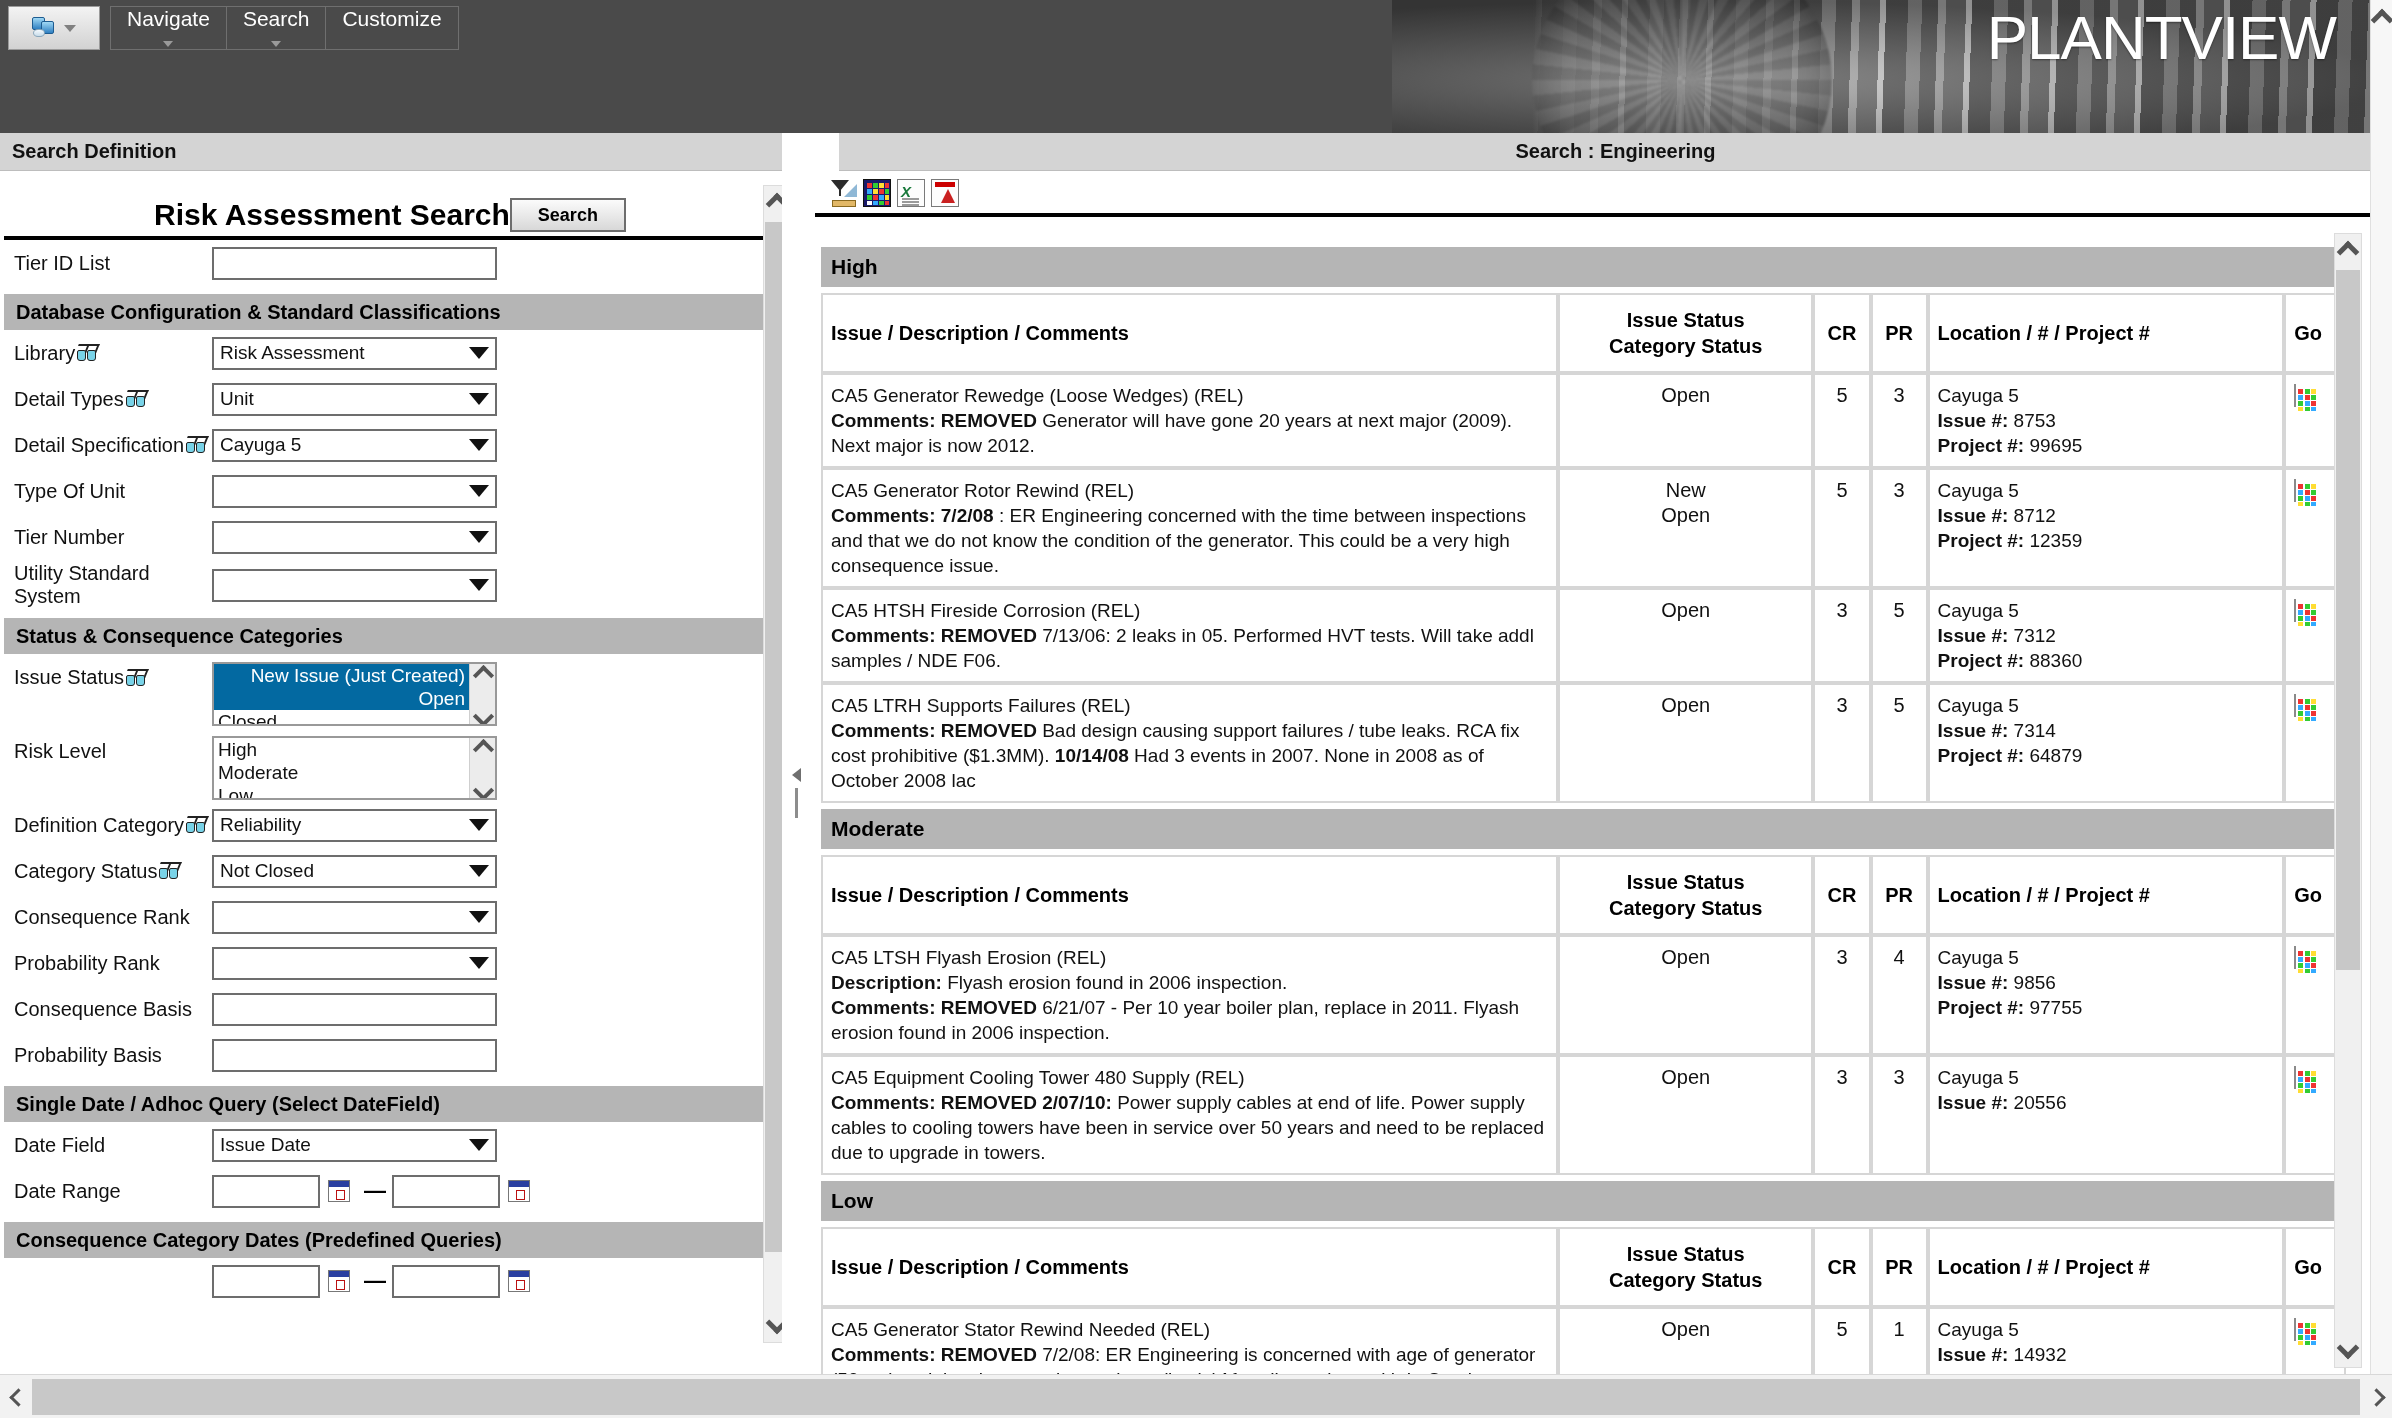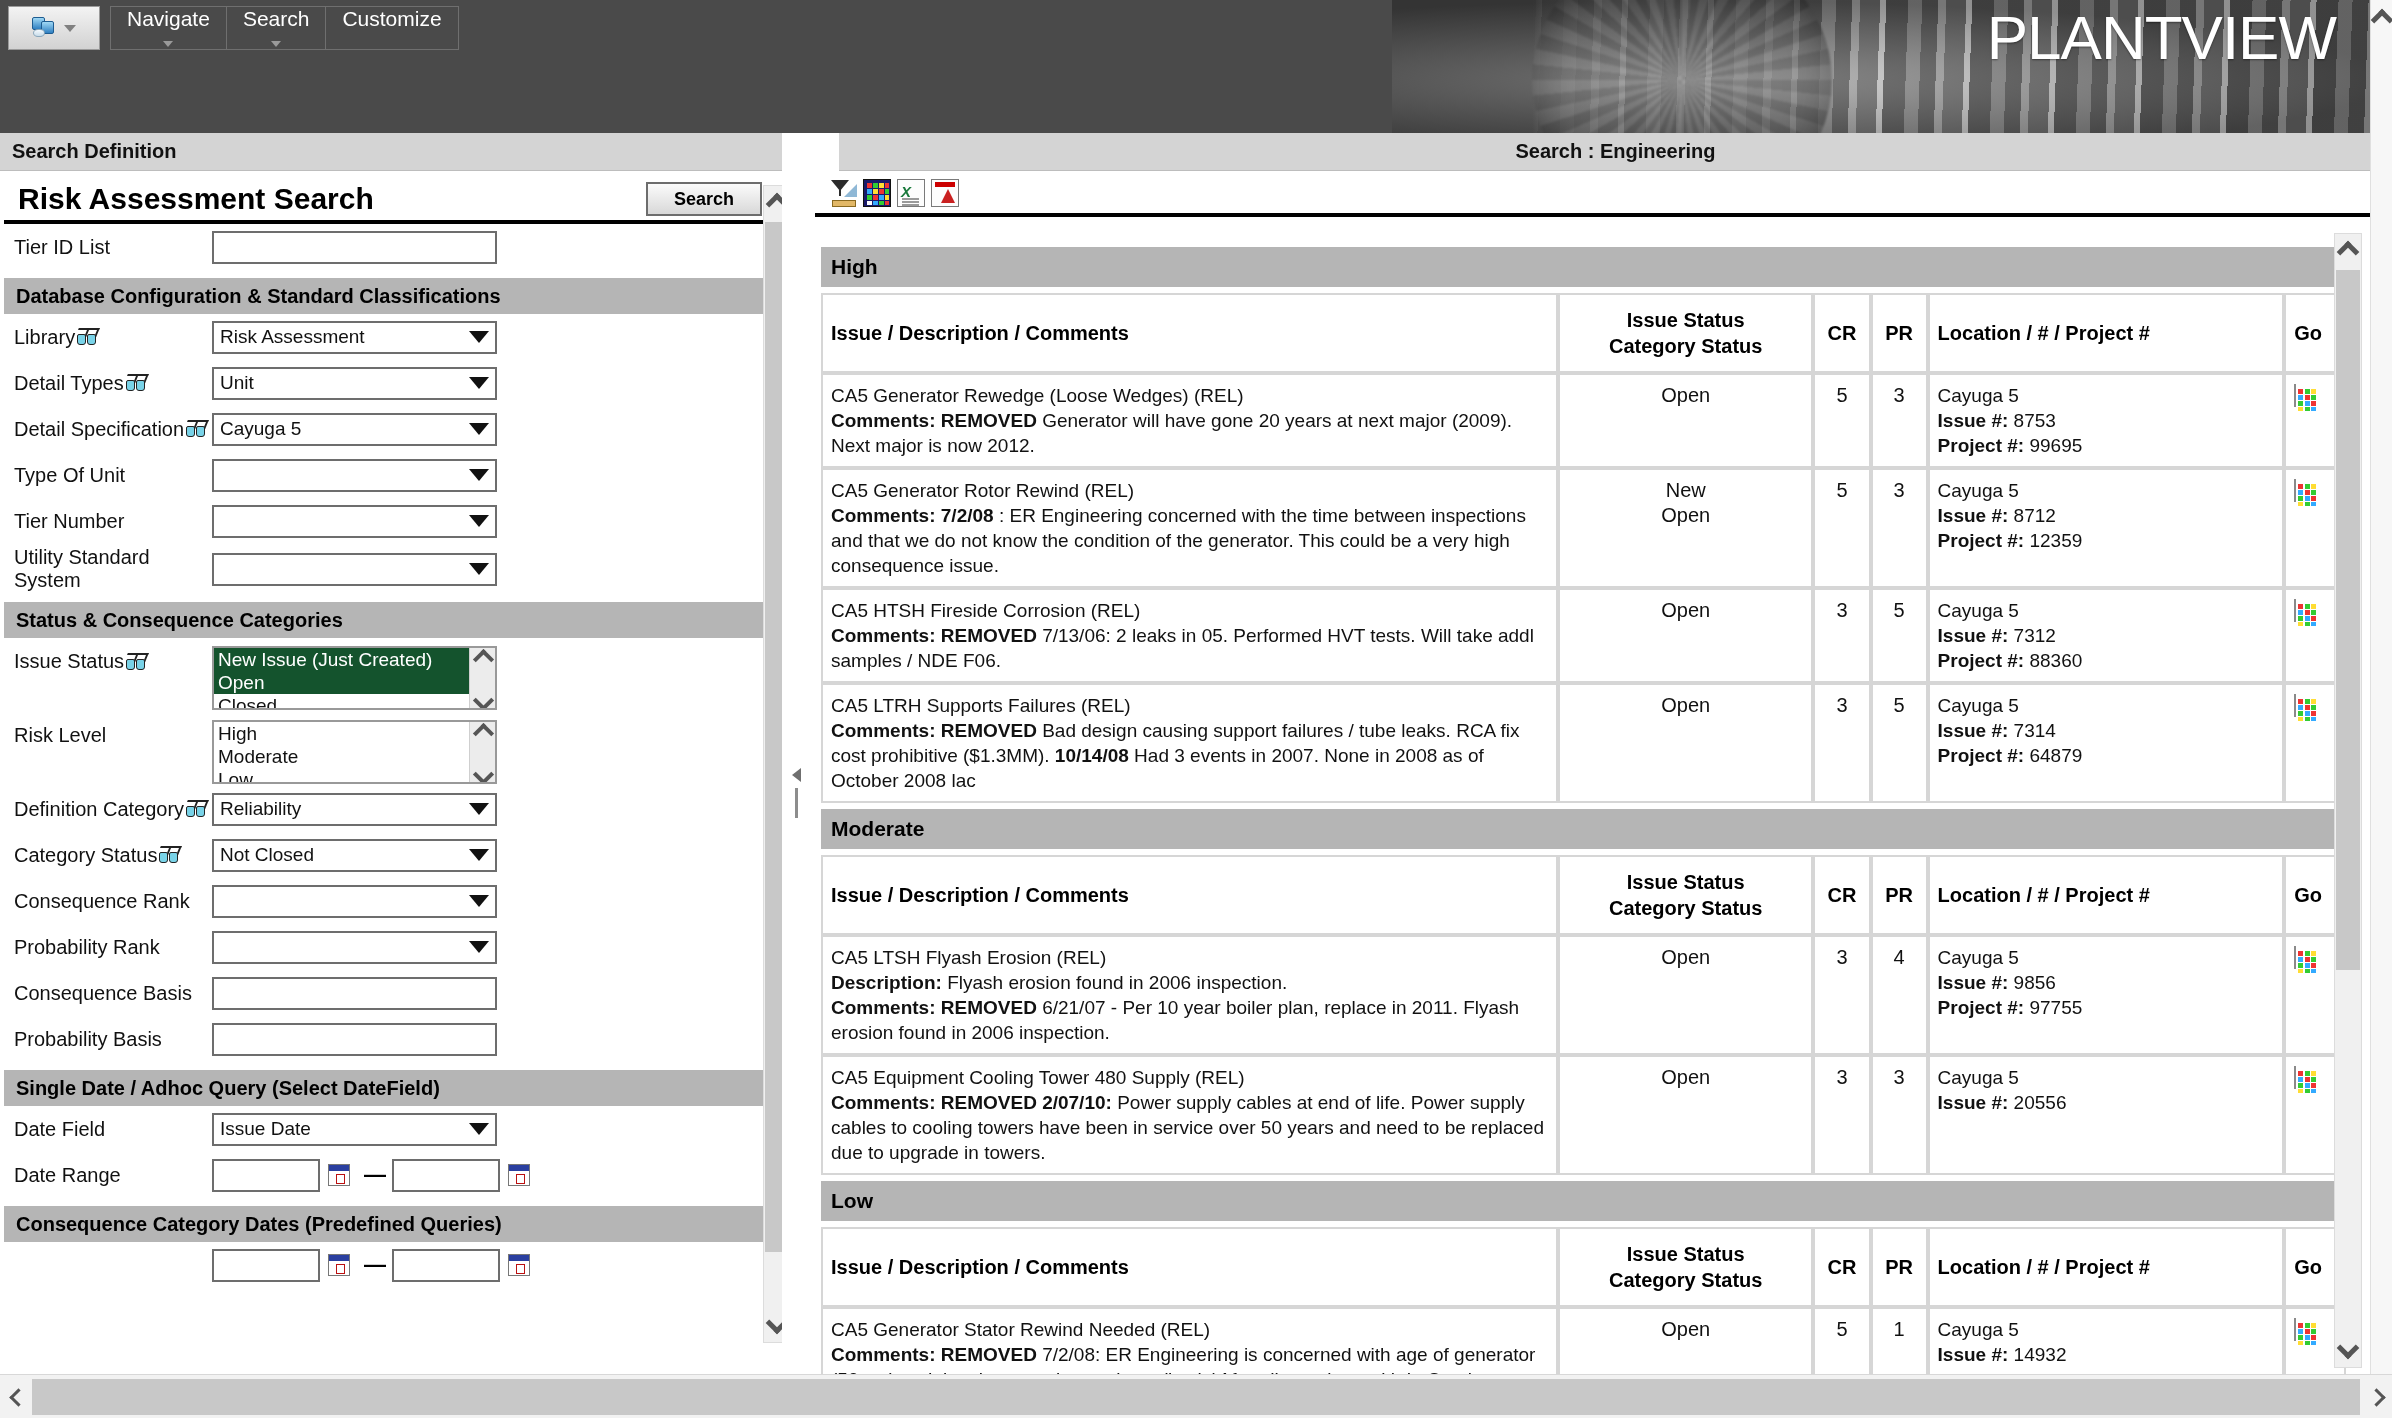--- a/index.html
+++ b/index.html
@@ -104,24 +104,24 @@
   
   #left-panel { position: absolute; left: 0; top: 0; width: 810px; height: 1241px; background: #ffffff; border-right: 1px solid #c8c8c8; }
   .panel-caption {
     height: 38px; background: #d4d4d4; border-bottom: 1px solid #bdbdbd;
     display: flex; align-items: center; padding-left: 12px;
     font-size: 20px; font-weight: bold; color: #111;
   }
   #left-body { position: absolute; left: 0; top: 39px; width: 780px; height: 1202px; overflow: hidden; }
   #left-inner { padding: 0 0 0 0; }
   .title-row {
-    display: flex; align-items: center; justify-content: space-between;
+    display: flex; align-items: center; justify-content: center;
     padding: 10px 14px 4px 14px;
     border-bottom: 4px solid #000;
-    margin: 0 4px 0 4px;
+    margin: 16px 4px 0 4px;
   }
   .big-title { font-size: 30px; font-weight: bold; color: #000; }
   .search-btn {
     width: 116px; height: 34px;
     background: linear-gradient(#fbfbfb, #d8d8d8);
     border: 2px solid #6d6d6d;
     font-size: 18px; font-weight: bold; color: #000;
     display: flex; align-items: center; justify-content: center;
   }
   .section-bar {
@@ -152,21 +152,21 @@
     width: 0; height: 0; margin-left: 4px;
     border-left: 10px solid transparent; border-right: 10px solid transparent;
     border-top: 12px solid #111;
   }
   .listbox {
     width: 285px; height: 64px; border: 2px solid #999; background: #fff;
     display: flex; position: relative; overflow: hidden;
   }
   .listbox .items { flex: 1; }
   .listbox .item { font-size: 19px; line-height: 21px; padding: 1px 4px; color: #111; white-space: nowrap; }
-  .listbox .item.sel { background: #14532d; color: #ffffff; }
+  .listbox .item.sel { background: #0369a1; color: #ffffff; text-align: right; }
   .listbox .lb-scroll {
     width: 26px; background: #ececec; border-left: 1px solid #cfcfcf;
     display: flex; flex-direction: column; justify-content: space-between; align-items: center; padding: 3px 0;
   }
   .chev-up, .chev-dn { width: 16px; height: 10px; position: relative; }
   .chev-up::before, .chev-dn::before {
     content: ""; position: absolute; left: 1px; top: 1px; width: 11px; height: 11px;
     border-left: 4px solid #555; border-top: 4px solid #555;
   }
   .chev-up::before { transform: rotate(45deg); }

